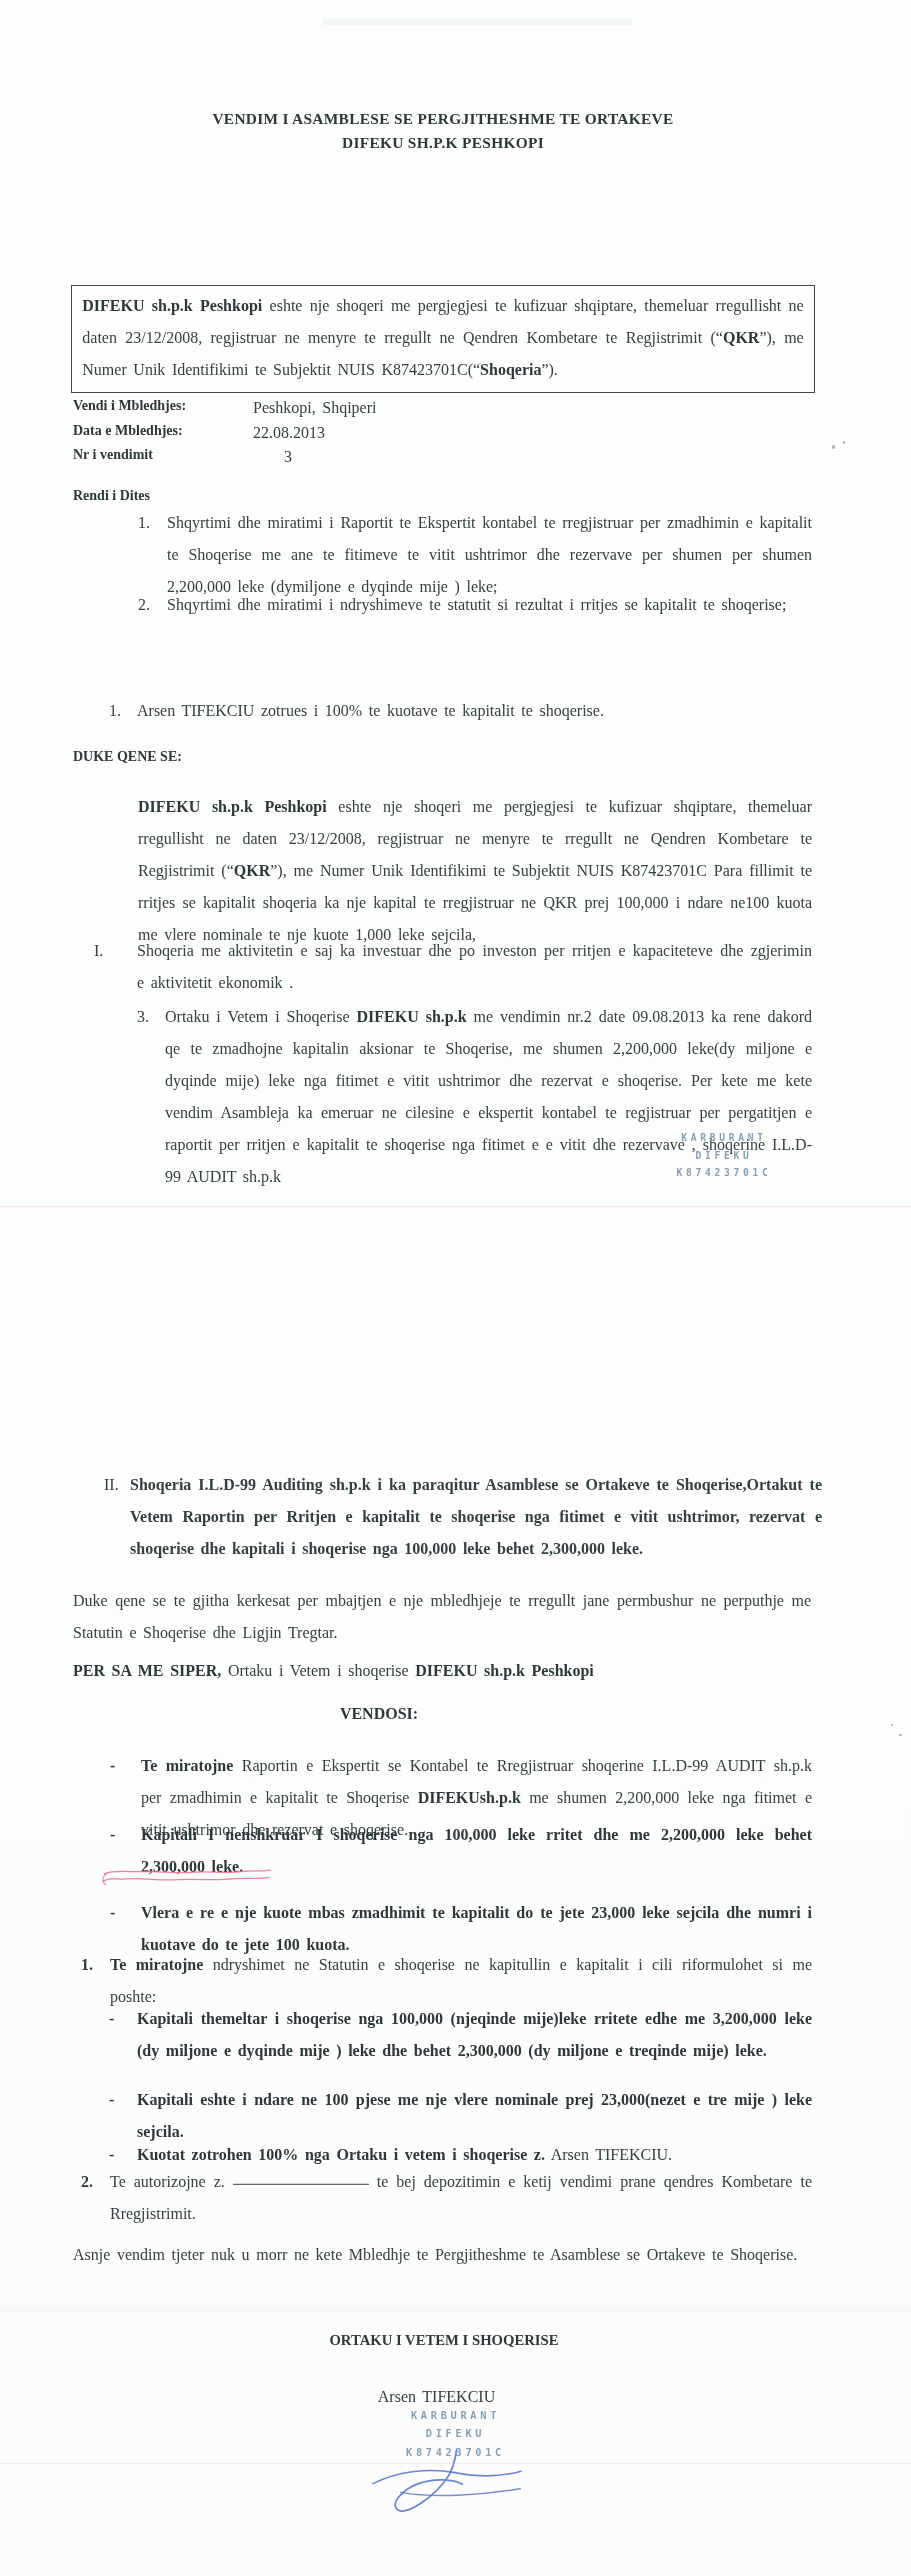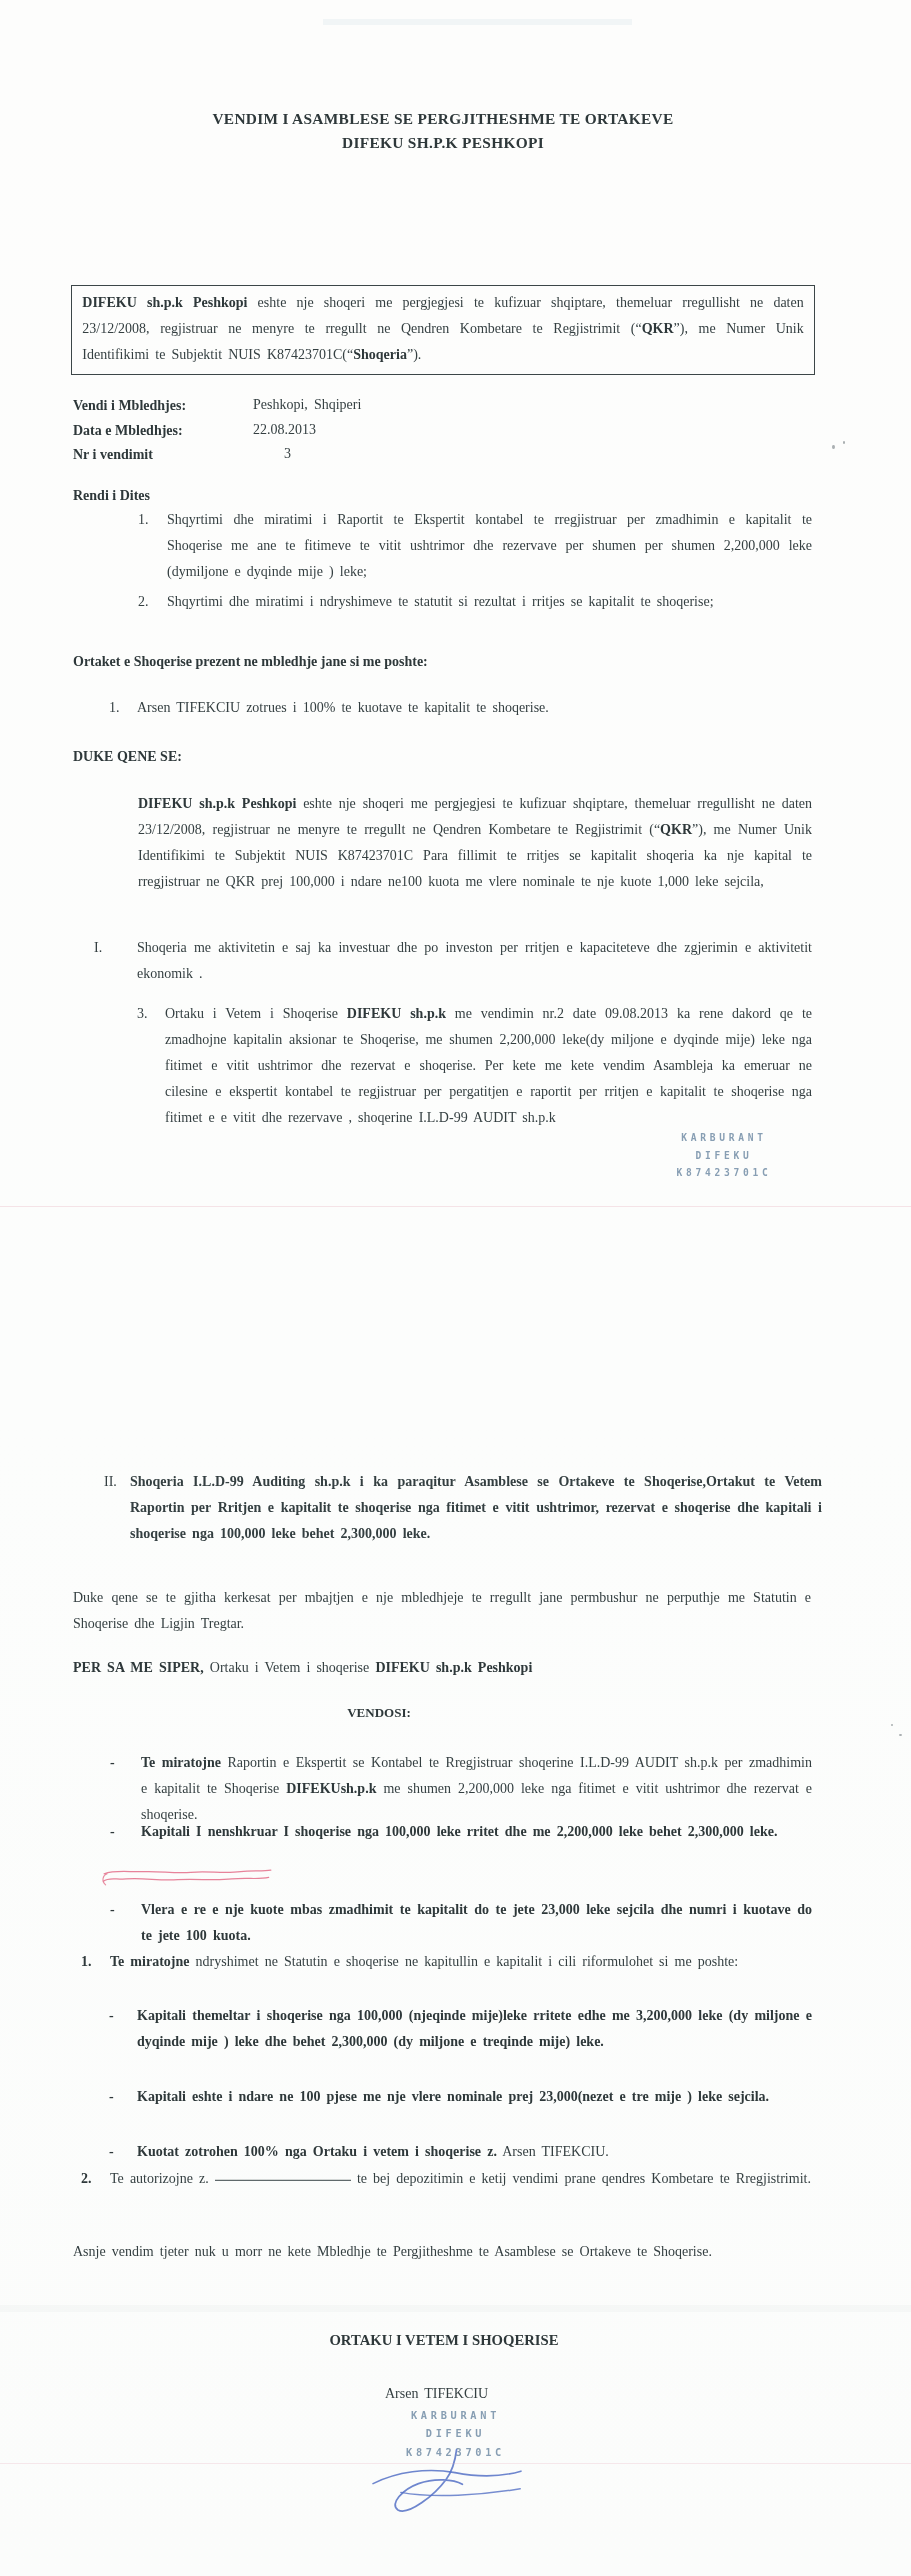--- a/index.html
+++ b/index.html
@@ -11,21 +11,21 @@
     margin: 0 auto;
     background: linear-gradient(180deg,#fdfdfc 0%, #fcfdfc 55%, #fbfcfb 100%);
     font-family: "Liberation Serif", "DejaVu Serif", serif;
     color: #343f41;
     overflow: hidden;
     padding-left: 48px;
   }
   .abs { position: absolute; }
   .b { font-weight: bold; color:#2e383a; }
   .jt { text-align: justify; }
-  .body-text { font-size: 14px; line-height: 26px; word-spacing: 2.6px; }
+  .body-text { font-size: 16px; line-height: 32px; word-spacing: 2.6px; }
   .title-block { text-align: center; font-weight: bold; font-size: 15.4px; line-height: 24px; letter-spacing: 0.3px; color:#2e383a; }
   .intro-box {
     border: 1.5px solid #3c4648;
     padding: 3.7px 10.3px 6.6px 10.3px;
   }
   .heading { font-size: 14px; font-weight: bold; color:#2e383a; line-height: 27px; }
   .li .num { position: absolute; left: 0; top: 0; }
   .li .txt { display: block; }
   .stamp {
     font-family: "DejaVu Sans Mono", monospace;
@@ -73,21 +73,20 @@
 
   <div class="abs li body-text" style="left:138px; top:507px; width:674px;">
     <span class="num">1.</span>
     <span class="txt jt" style="margin-left:29px;">Shqyrtimi dhe miratimi i Raportit te Ekspertit kontabel te rregjistruar per zmadhimin e kapitalit te Shoqerise me ane te fitimeve te vitit ushtrimor dhe rezervave per shumen per shumen 2,200,000 leke (dymiljone e dyqinde mije ) leke;</span>
   </div>
   <div class="abs li body-text" style="left:138px; top:589px; width:674px;">
     <span class="num">2.</span>
     <span class="txt jt" style="margin-left:29px;">Shqyrtimi dhe miratimi i ndryshimeve te statutit si rezultat i rritjes se kapitalit te shoqerise;</span>
   </div>
 
-  <div class="abs heading" style="left:73px; top:648px;">Ortaket e Shoqerise prezent ne mbledhje jane si me poshte:</div>
   <div class="abs li body-text" style="left:109px; top:695px; width:703px;">
     <span class="num">1.</span>
     <span class="txt" style="margin-left:28px;">Arsen TIFEKCIU zotrues i 100% te kuotave te kapitalit te shoqerise.</span>
   </div>
 
   <div class="abs heading" style="left:73px; top:743px;">DUKE QENE SE:</div>
 
   <div class="abs body-text jt" style="left:138px; top:791px; width:674px;">
     <span class="b">DIFEKU sh.p.k Peshkopi</span><span> eshte nje shoqeri me pergjegjesi te kufizuar shqiptare, themeluar rregullisht ne daten 23/12/2008, regjistruar ne menyre te rregullt ne Qendren Kombetare te Regjistrimit (“</span><span class="b">QKR</span><span>”), me Numer Unik Identifikimi te Subjektit NUIS K87423701C Para fillimit te rritjes se kapitalit shoqeria ka nje kapital te rregjistruar ne QKR prej 100,000 i ndare ne100 kuota me vlere nominale te nje kuote 1,000 leke sejcila,</span>
   </div>
@@ -112,21 +111,21 @@
     <span class="num">II.</span>
     <span class="txt jt" style="margin-left:26px;font-weight:bold;">Shoqeria I.L.D-99 Auditing sh.p.k i ka paraqitur Asamblese se Ortakeve te Shoqerise,Ortakut te Vetem Raportin per Rritjen e kapitalit te shoqerise nga fitimet e vitit ushtrimor, rezervat e shoqerise dhe kapitali i shoqerise nga 100,000 leke behet 2,300,000 leke.</span>
   </div>
 
   <div class="abs body-text jt" style="left:73px; top:1585px; width:738px;">Duke qene se te gjitha kerkesat per mbajtjen e nje mbledhjeje te rregullt jane permbushur ne perputhje me Statutin e Shoqerise dhe Ligjin Tregtar.</div>
 
   <div class="abs body-text" style="left:73px; top:1655px; width:738px;">
     <span class="b">PER SA ME SIPER,</span><span> Ortaku i Vetem i shoqerise </span><span class="b">DIFEKU sh.p.k Peshkopi</span>
   </div>
 
-  <div class="abs centered" style="left:0; top:1705px; width:758px; font-size:13px; font-weight:bold; color:#2e383a;">VENDOSI:</div>
+  <div class="abs centered" style="left:0; top:1705px; width:758px; font-size:16px; font-weight:bold; color:#2e383a;">VENDOSI:</div>
 
   <div class="abs li body-text" style="left:110px; top:1750px; width:702px;">
     <span class="num b">-</span>
     <span class="txt jt" style="margin-left:31px;"><span class="b">Te miratojne</span><span> Raportin e Ekspertit se Kontabel te Rregjistruar shoqerine I.L.D-99 AUDIT sh.p.k per zmadhimin e kapitalit te Shoqerise </span><span class="b">DIFEKUsh.p.k</span><span> me shumen 2,200,000 leke nga fitimet e vitit ushtrimor dhe rezervat e shoqerise.</span></span>
   </div>
 
   <div class="abs li body-text" style="left:110px; top:1819px; width:702px;">
     <span class="num b">-</span>
     <span class="txt jt b" style="margin-left:31px;">Kapitali I nenshkruar I shoqerise nga 100,000 leke rritet dhe me 2,200,000 leke behet 2,300,000 leke.</span>
   </div>

